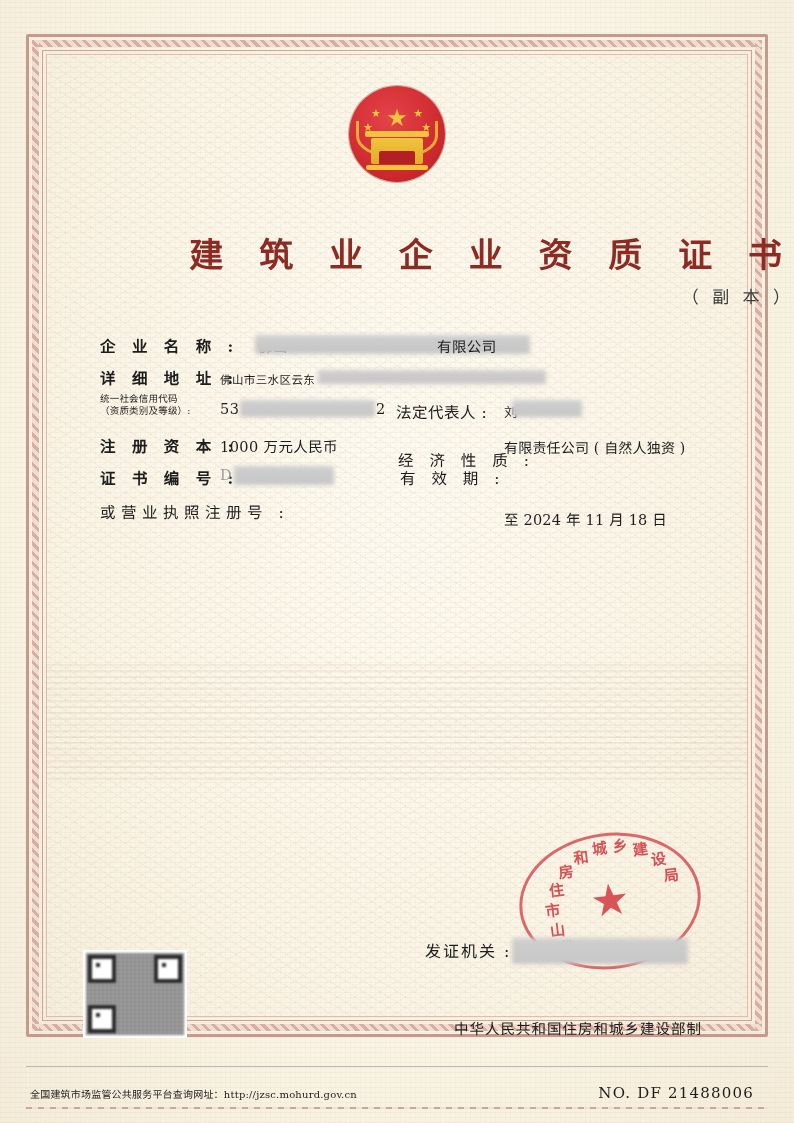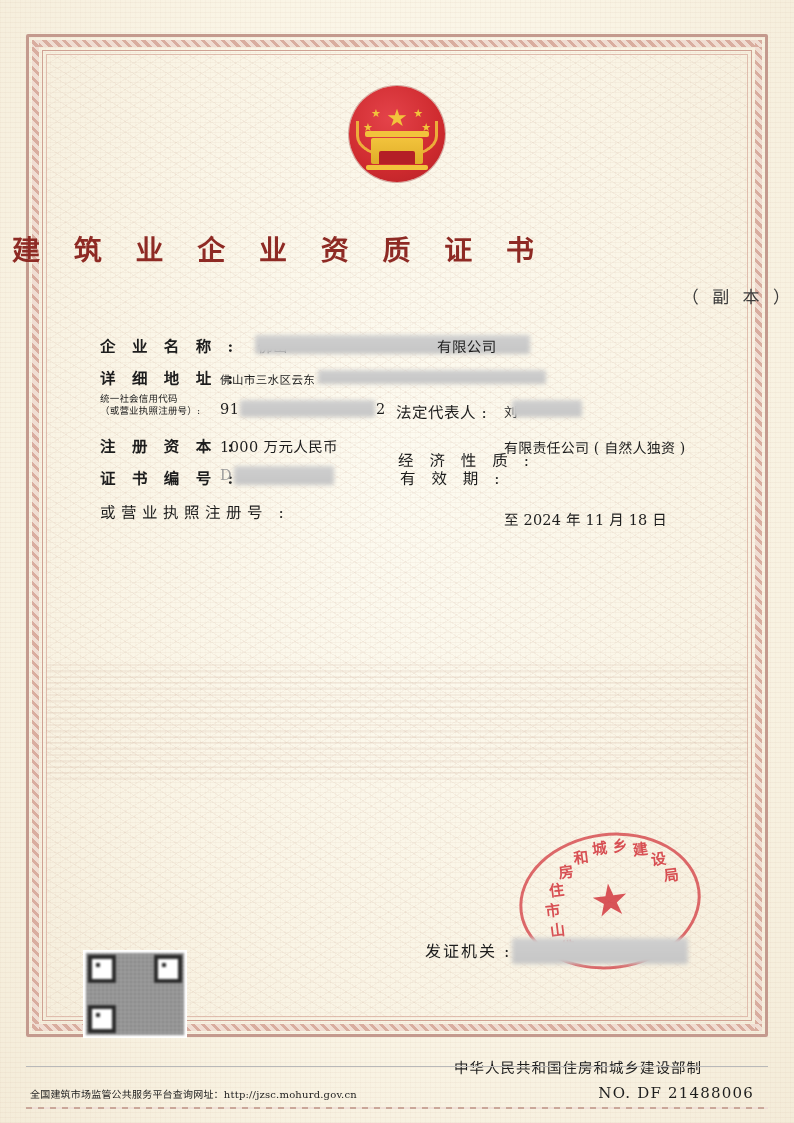--- a/index.html
+++ b/index.html
@@ -154,24 +154,24 @@
     border-top: none;
     border-radius: 0 0 38px 38px / 0 0 22px 22px;
     opacity: .85;
   }
 
   
   .doc-title {
     position: absolute;
     left: 0; right: 0;
     top: 228px;
-    text-align: left;
+    text-align: right;
     font-family: "DejaVu Serif", "Liberation Serif", serif;
     font-weight: bold;
-    font-size: 28px;
+    font-size: 34px;
     letter-spacing: 12px;
     color: #8e2a24;
     text-indent: 12px;
   }
   .doc-subtitle {
     position: absolute;
     left: 0; right: 0;
     top: 283px;
     text-align: right;
     font-family: "DejaVu Serif", "Liberation Serif", serif;
@@ -275,21 +275,21 @@
     left: 425px;
     top: 938px;
     font-family: "DejaVu Serif", "Liberation Serif", serif;
     font-size: 16px;
     letter-spacing: 2px;
     color: #1d1d1d;
   }
   .ministry {
     position: absolute;
     right: 92px;
-    top: 1056px;
+    top: 1017px;
     font-family: "DejaVu Serif", "Liberation Serif", serif;
     font-size: 14.5px;
     letter-spacing: 1px;
     color: #1d1d1d;
   }
 
   
   .seal {
     position: absolute;
     left: 519px;
@@ -438,22 +438,22 @@
     </div>
 
     <div class="row">
       <span class="lbl">详 细 地 址 :</span>
       <span class="val" style="left:120px; font-size:11.5px; top:7px;">佛山市三水区云东</span>
       <span class="redact" style="left:218px; top:6px; width:228px; height:14px;"></span>
     </div>
 
     <div class="row" style="height:36px;">
       <span class="small-lbl">统一社会信用代码</span>
-      <span class="small-lbl" style="top:9px;">（或营业执照注册号）:</span>
-      <span class="val" style="left:120px; top:5px;">91</span>
+      <span class="small-lbl" style="top:9px;">（资质类别及等级）:</span>
+      <span class="val" style="left:120px; top:5px;">53</span>
       <span class="redact" style="left:140px; top:4px; width:135px; height:17px;"></span>
       <span class="val" style="left:276px; top:5px;">2</span>
 
       <span class="lbl-r" style="left:296px; top:4px; letter-spacing:0.5px;">法定代表人 :</span>
       <span class="val-r" style="left:404px; top:5px;">刘</span>
       <span class="redact" style="left:412px; top:4px; width:70px; height:17px;"></span>
     </div>
 
     <div class="row">
       <span class="lbl">注 册 资 本 :</span>

